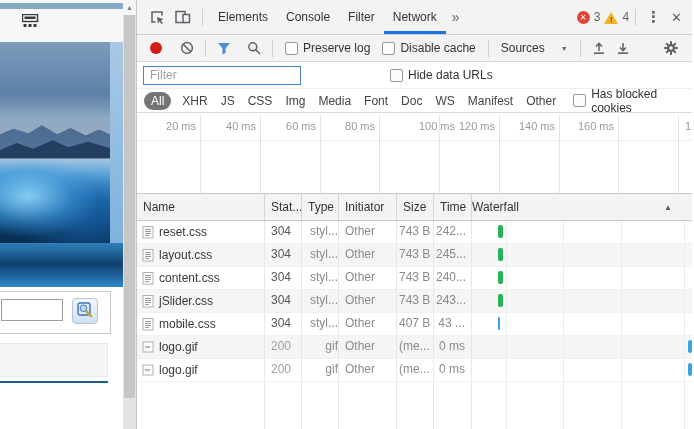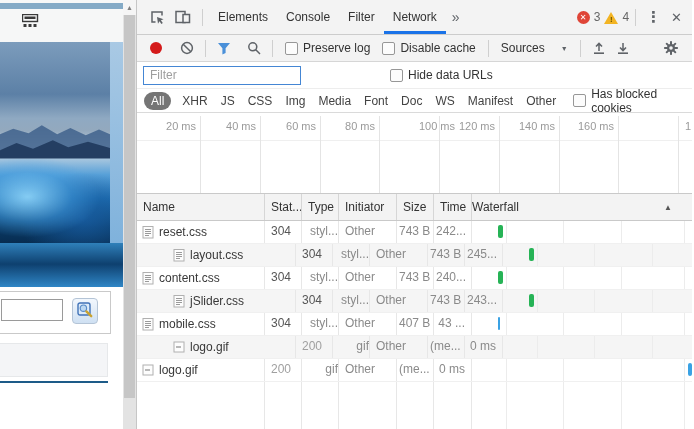--- a/index.html
+++ b/index.html
@@ -76,21 +76,21 @@
   .ruler-line{position:absolute;top:3px;bottom:0;width:1px;background:#e4e4e4;}
   .ruler-label{position:absolute;top:7px;width:56px;text-align:right;color:#9a9a9a;font-size:11px;}
   .ruler-sep{position:absolute;left:0;right:0;top:27px;height:1px;background:#efefef;}
   
   .dt-header{height:26px;flex:none;background:#f3f3f3;border-bottom:1px solid #c9c9c9;display:flex;}
   .dt-header .cell{border-right:1px solid #d6d6d6;display:flex;align-items:center;padding:0 0 0 6px;box-sizing:border-box;color:#333;}
   .dt-header .col-wf{border-right:none;justify-content:space-between;padding-right:20px;}
   .sort-arrow{font-size:8px;color:#555;}
   .dt-body{flex:1;display:flex;flex-direction:column;overflow:hidden;}
   .dt-row{height:22px;flex:none;display:flex;border-bottom:1px solid #f0f0f0;background:#fff;cursor:default;}
-  .dt-row.even{background:#f5f5f5;padding-left:31px;}
+  .dt-row.even{background:#f5f5f5;}
   .dt-row.filler{flex:1;border-bottom:none;background:#fff;}
   .cell{overflow:hidden;white-space:nowrap;flex:none;}
   .dt-row .cell{border-right:1px solid #e7e7e7;line-height:21px;color:#8a8a8a;padding-left:6px;box-sizing:border-box;}
   .col-name{width:128px;}.col-status{width:37px;}.col-type{width:37px;text-align:right;}.col-init{width:58px;}
   .col-size{width:37px;}.col-time{width:38px;}
   .col-wf{flex:1;border-right:none !important;position:relative;padding-left:0 !important;}
   .dt-row .col-name{color:#383838;display:flex;align-items:center;gap:5px;padding-left:5px;}
   .dt-row .col-status{color:#565656;}
   .dt-row .col-status.muted{color:#a0a0a0;}
   .dt-row .col-size,.dt-row .col-time{text-align:right;padding-right:6px;padding-left:2px;}

